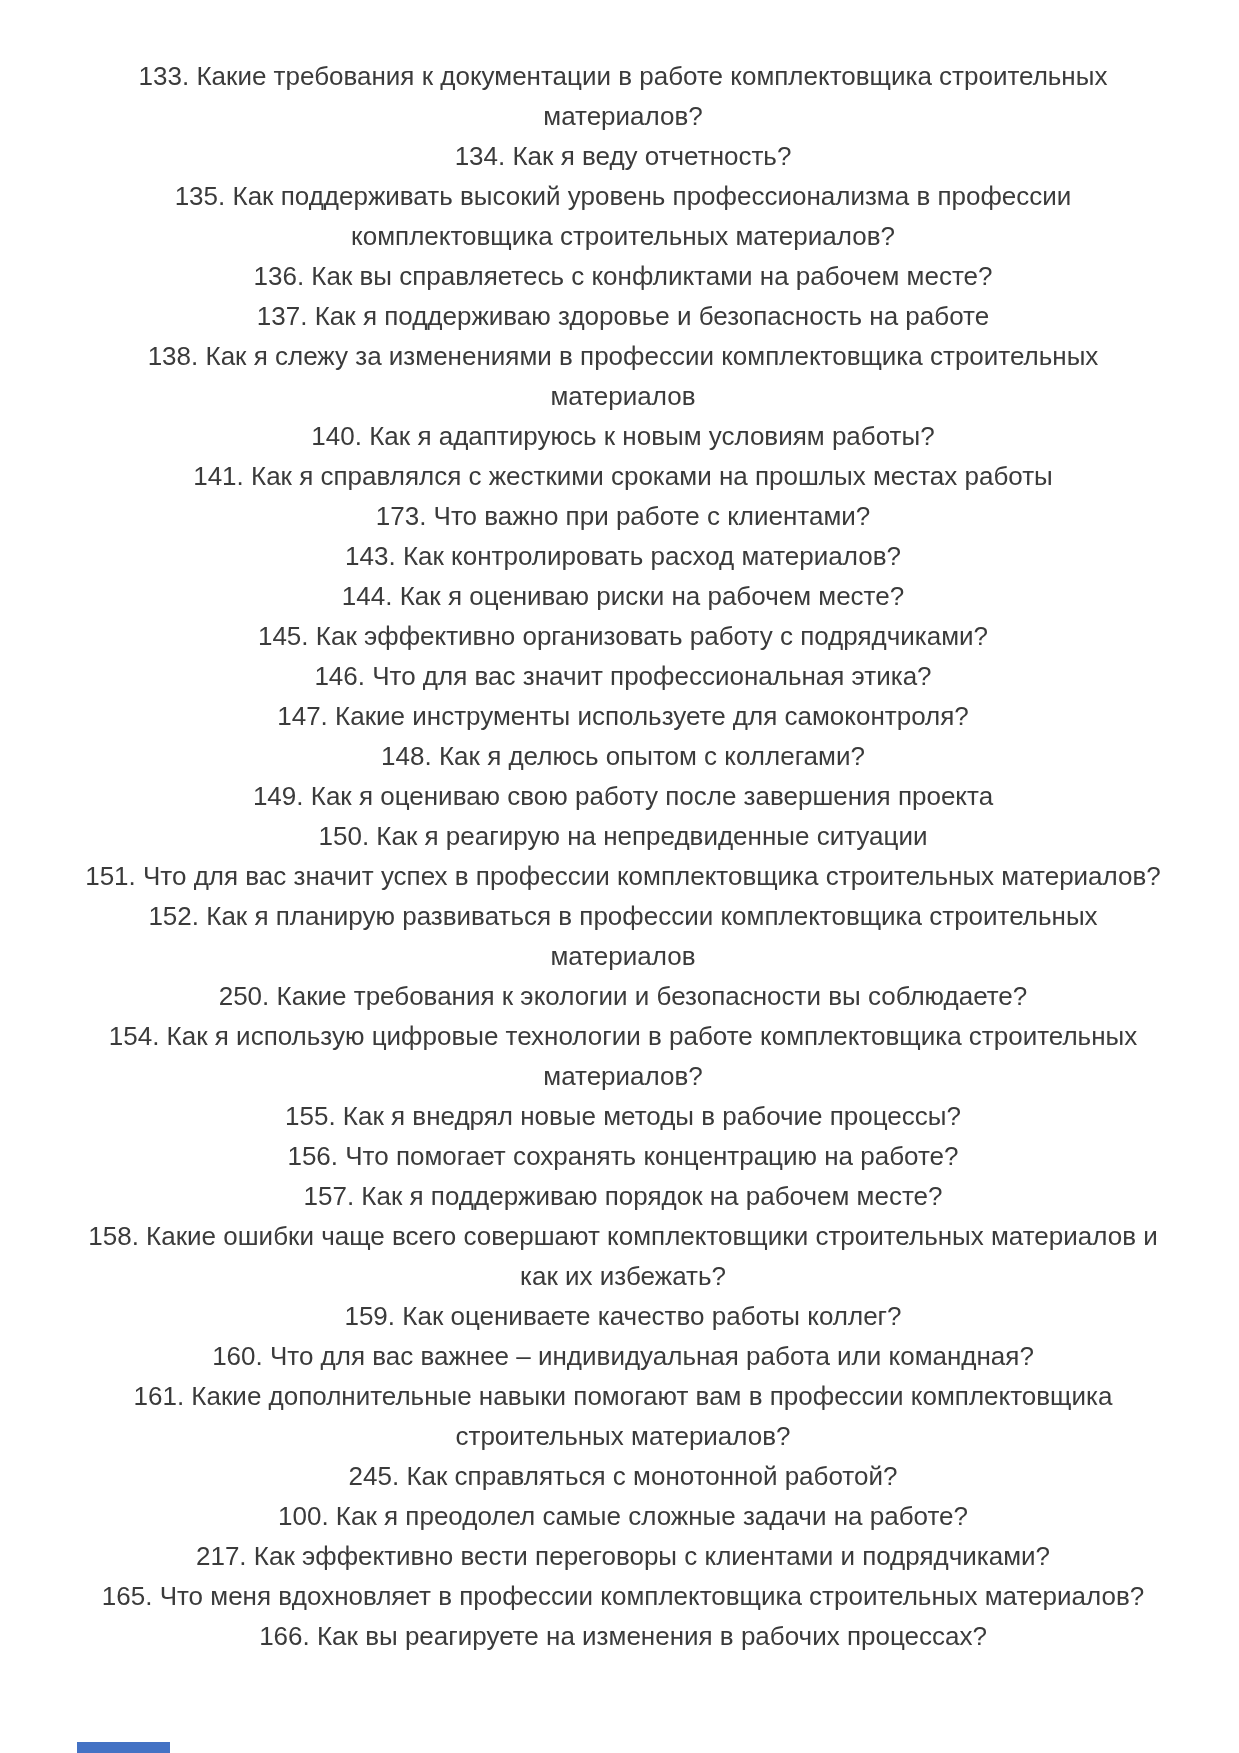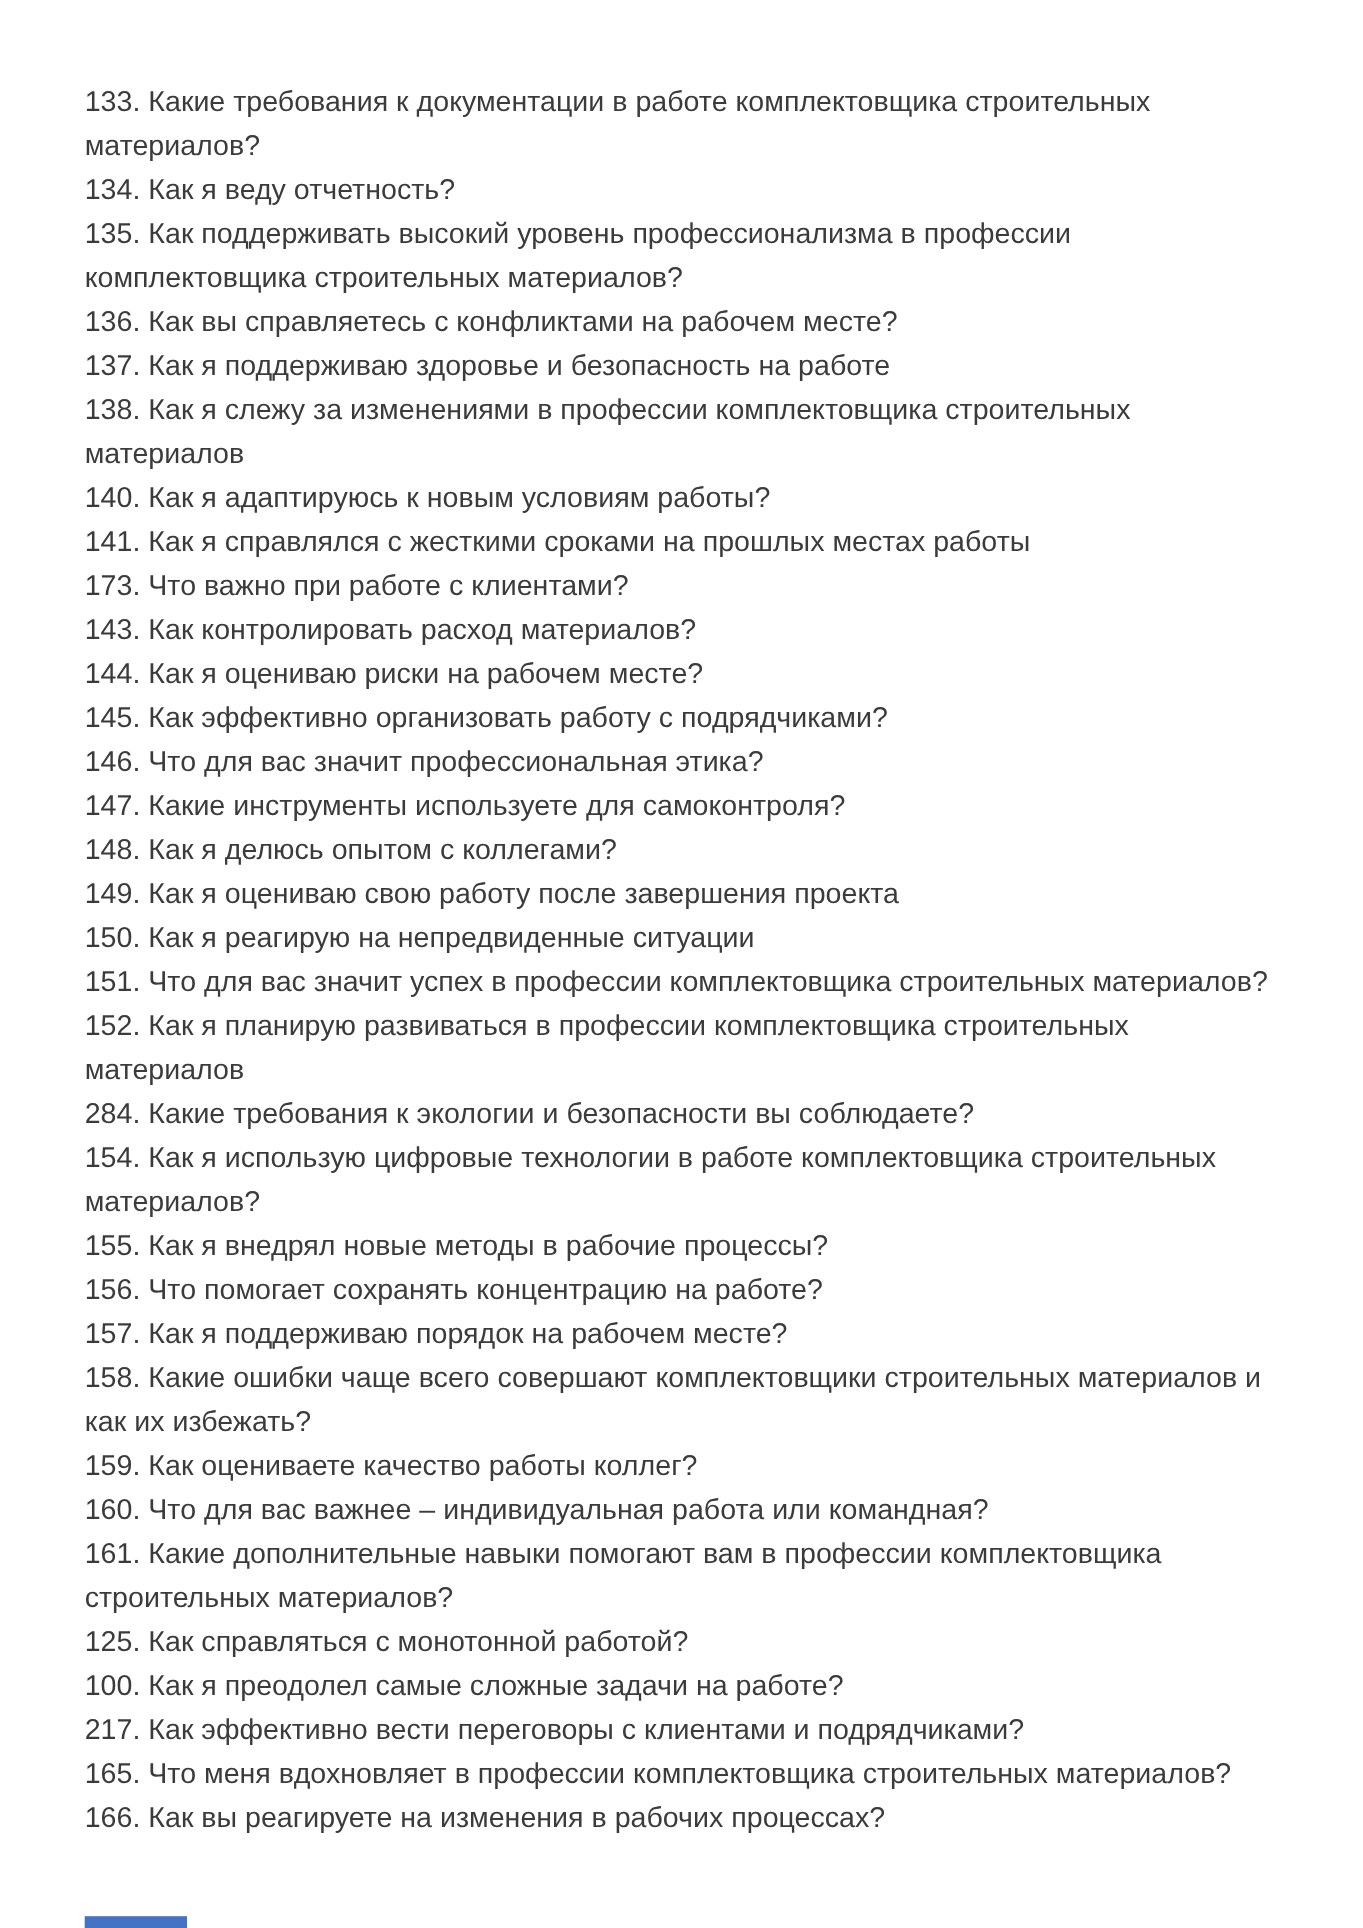--- a/index.html
+++ b/index.html
@@ -10,22 +10,23 @@
     width: 1239px;
     height: 1753px;
     background: #ffffff;
     position: relative;
     overflow: hidden;
     font-family: "Liberation Sans", sans-serif;
   }
   .content {
     position: absolute;
     left: 77px;
-    top: 72px;
+    top: 56px;
     width: 1092px;
+    text-align: center;
   }
   .question {
     margin: 0;
     padding: 0;
     font-size: 26px;
     line-height: 40px;
     font-weight: 400;
     color: #3b3b3b;
     letter-spacing: 0;
     word-spacing: 0;
@@ -55,30 +56,30 @@
       <p class="question">143. Как контролировать расход материалов?</p>
       <p class="question">144. Как я оцениваю риски на рабочем месте?</p>
       <p class="question">145. Как эффективно организовать работу с подрядчиками?</p>
       <p class="question">146. Что для вас значит профессиональная этика?</p>
       <p class="question">147. Какие инструменты используете для самоконтроля?</p>
       <p class="question">148. Как я делюсь опытом с коллегами?</p>
       <p class="question">149. Как я оцениваю свою работу после завершения проекта</p>
       <p class="question">150. Как я реагирую на непредвиденные ситуации</p>
       <p class="question">151. Что для вас значит успех в профессии комплектовщика строительных материалов?</p>
       <p class="question">152. Как я планирую развиваться в профессии комплектовщика строительных материалов</p>
-      <p class="question">284. Какие требования к экологии и безопасности вы соблюдаете?</p>
+      <p class="question">250. Какие требования к экологии и безопасности вы соблюдаете?</p>
       <p class="question">154. Как я использую цифровые технологии в работе комплектовщика строительных материалов?</p>
       <p class="question">155. Как я внедрял новые методы в рабочие процессы?</p>
       <p class="question">156. Что помогает сохранять концентрацию на работе?</p>
       <p class="question">157. Как я поддерживаю порядок на рабочем месте?</p>
       <p class="question">158. Какие ошибки чаще всего совершают комплектовщики строительных материалов и как их избежать?</p>
       <p class="question">159. Как оцениваете качество работы коллег?</p>
       <p class="question">160. Что для вас важнее – индивидуальная работа или командная?</p>
       <p class="question">161. Какие дополнительные навыки помогают вам в профессии комплектовщика строительных материалов?</p>
-      <p class="question">125. Как справляться с монотонной работой?</p>
+      <p class="question">245. Как справляться с монотонной работой?</p>
       <p class="question">100. Как я преодолел самые сложные задачи на работе?</p>
       <p class="question">217. Как эффективно вести переговоры с клиентами и подрядчиками?</p>
       <p class="question">165. Что меня вдохновляет в профессии комплектовщика строительных материалов?</p>
       <p class="question">166. Как вы реагируете на изменения в рабочих процессах?</p>
     </div>
 </main>
 
 <div class="blue-bar" style="background-color: rgb(68, 114, 196);"></div>
 
 </body></html>

